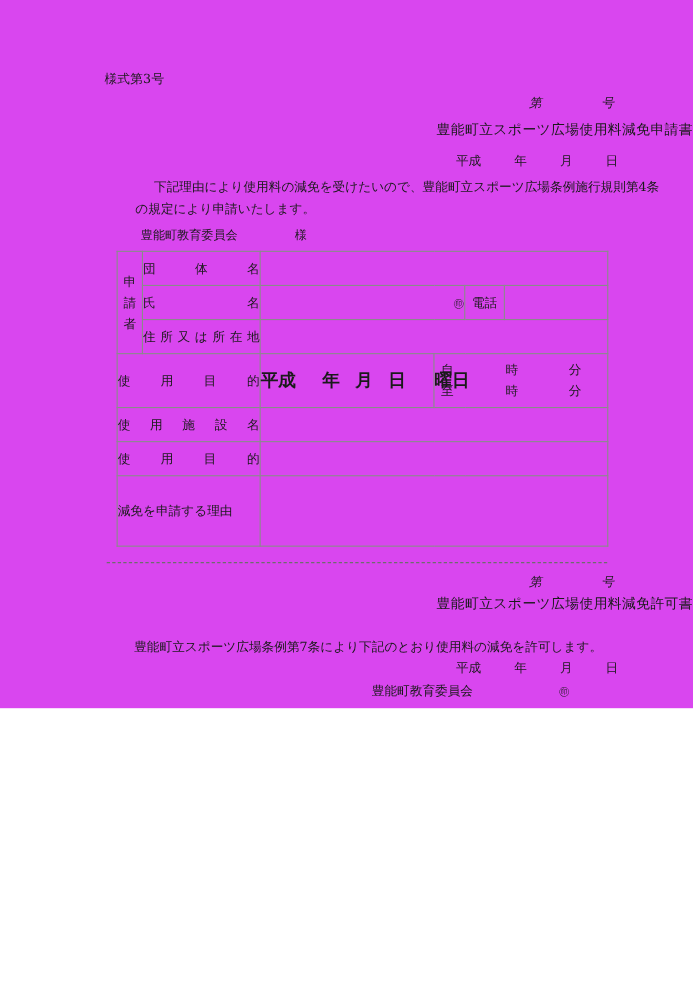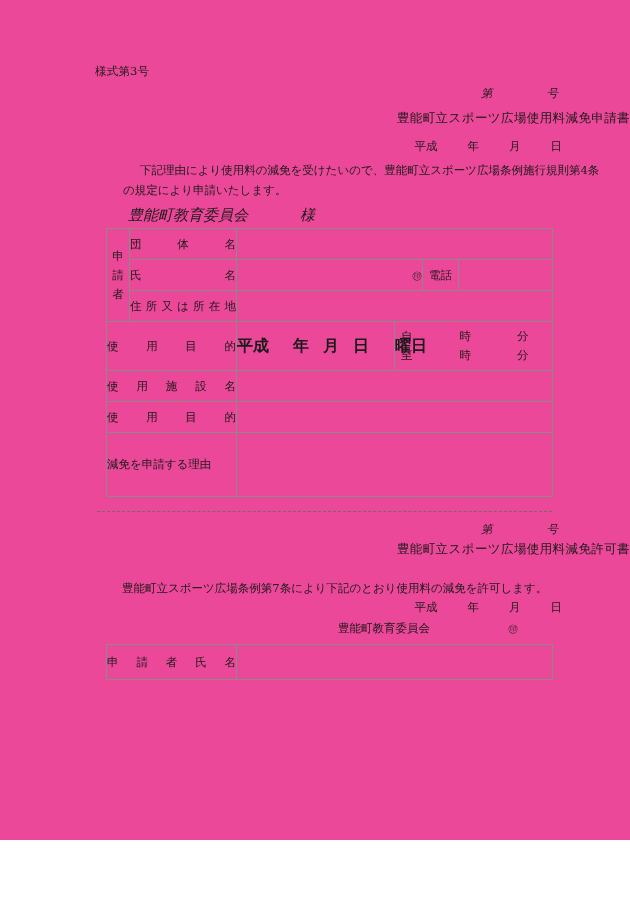--- a/index.html
+++ b/index.html
@@ -7,22 +7,22 @@
     padding: 0;
     background: #ffffff;
   }
   body {
     font-family: "DejaVu Serif", "Liberation Serif", serif;
     color: #1a1a1a;
   }
   #page {
     position: relative;
     width: 630px;
-    height: 840px;
-    background: #ec4899;
+    height: 644px;
+    background: #d946ef;
     overflow: hidden;
   }
   .doc {
     position: absolute;
     left: 0;
     top: 0;
     width: 630px;
   }
   .form-no {
     position: absolute;
@@ -69,22 +69,21 @@
   }
   .para1 { top: 160px; margin-left: 28px; }
   .para2 { top: 578px; left: 105px; width: 470px; }
 
   .indent { display: inline-block; width: 17px; }
 
   .addressee {
     position: absolute;
     left: 128px;
     top: 206px;
-    font-size: 15px;
-    font-style: italic;
+    font-size: 11px;
   }
   .addressee .gap { display: inline-block; width: 52px; }
 
   .committee {
     position: absolute;
     left: 338px;
     top: 621px;
     font-size: 11.5px;
   }
   .committee .gap { display: inline-block; width: 78px; }

